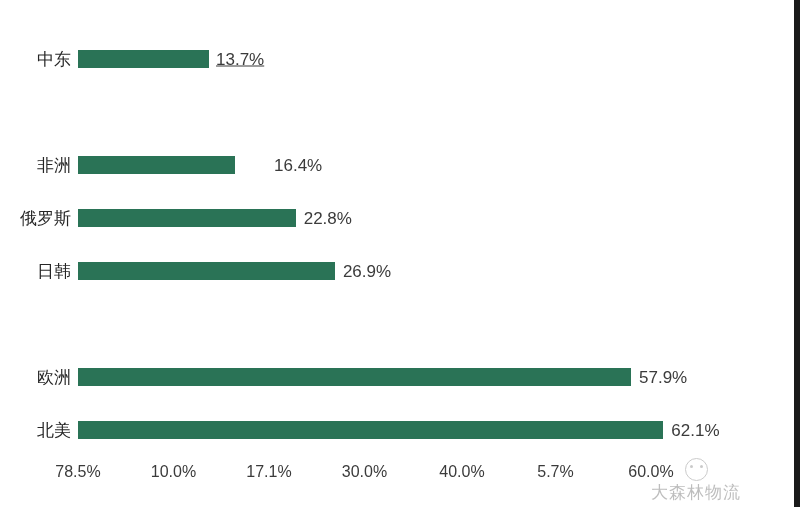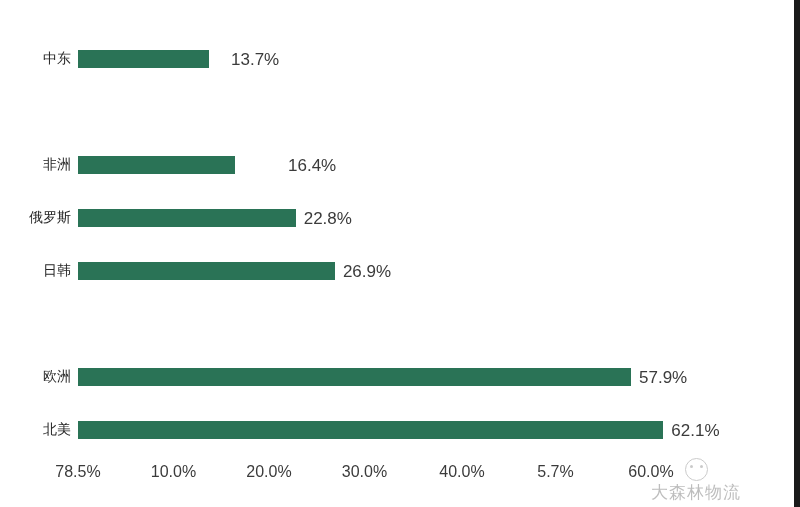--- a/index.html
+++ b/index.html
@@ -65,24 +65,23 @@
     background: #2a7356;
   }
 
   .cat-label {
     position: absolute;
     right: 100%;
     margin-right: 7px;
     top: 50%;
     transform: translateY(-50%);
     white-space: nowrap;
-    font-size: 14px;
+    font-size: 17px;
     color: #262626;
     line-height: 1;
-    font-family: Liberation Mono, monospace;
   }
 
   .val-label {
     position: absolute;
     top: 50%;
     transform: translateY(-50%);
     margin-left: 8px;
     white-space: nowrap;
     font-size: 17px;
     color: #3b3b3b;
@@ -151,28 +150,28 @@
 
 <div id="page">
 
   <div class="chart">
 
     <div class="plot">
 
       <div class="row" style="top:10px;">
         <div class="cat-label">中东</div>
         <div class="bar" style="width:130.8px;"></div>
-        <div class="val-label" style="left:145px;">13.7%</div>
+        <div class="val-label" style="left:130px;text-decoration:underline;">13.7%</div>
       </div>
 
 
       <div class="row" style="top:116px;">
         <div class="cat-label">非洲</div>
         <div class="bar" style="width:156.6px;"></div>
-        <div class="val-label" style="left:166px;margin-left:44px;">16.4%</div>
+        <div class="val-label" style="left:152px;margin-left:44px;">16.4%</div>
       </div>
 
       <div class="row" style="top:169px;">
         <div class="cat-label">俄罗斯</div>
         <div class="bar" style="width:217.7px;"></div>
         <div class="val-label" style="left:217.7px;">22.8%</div>
       </div>
 
       <div class="row" style="top:222px;">
         <div class="cat-label">日韩</div>
@@ -191,21 +190,21 @@
         <div class="cat-label">北美</div>
         <div class="bar" style="width:585.3px;"></div>
         <div class="val-label" style="left:585.3px;">62.1%</div>
       </div>
 
     </div>
 
     <div class="xaxis">
       <div class="xtick" style="left:0px;">78.5%</div>
       <div class="xtick" style="left:95.5px;">10.0%</div>
-      <div class="xtick" style="left:191px;">20.0%</div>
+      <div class="xtick" style="left:191px;">17.1%</div>
       <div class="xtick" style="left:286.5px;">30.0%</div>
       <div class="xtick" style="left:384px;">40.0%</div>
       <div class="xtick" style="left:477.5px;">5.7%</div>
       <div class="xtick" style="left:573px;">60.0%</div>
     </div>
 
   </div>
 
   <div class="watermark">
     <div class="watermark-logo"></div>

